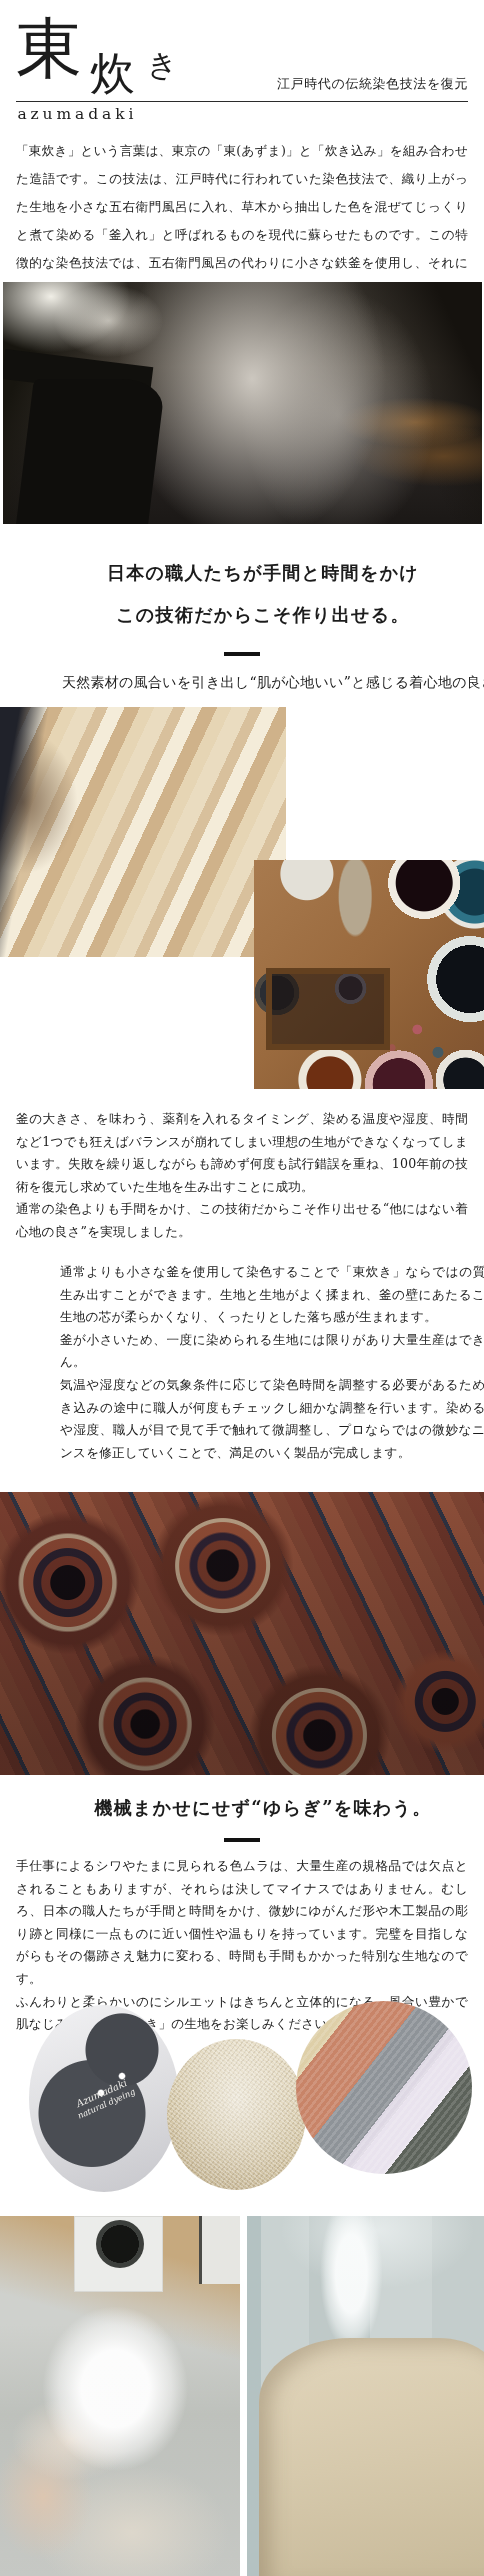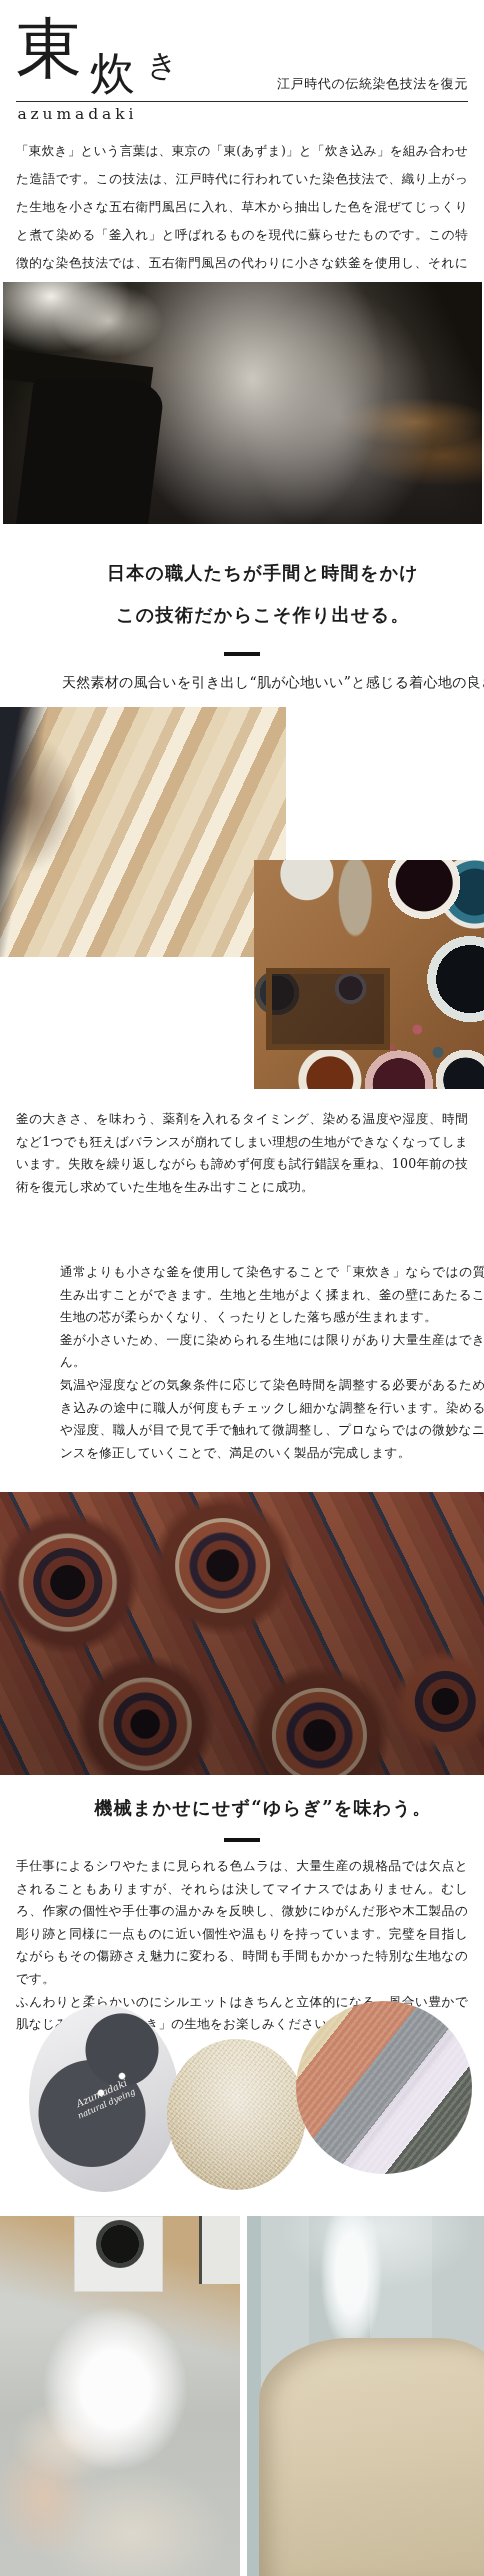--- a/index.html
+++ b/index.html
@@ -140,33 +140,34 @@
   <div class="divider" style="top:652px;"></div>
   <div class="sub-center" style="top:674px;padding-left:44px;">天然素材の風合いを引き出し“肌が心地いい”と感じる着心地の良さ。</div>
 
   <div class="photo ph-fabric"></div>
   <div class="photo ph-dye">
     <div class="dye-box"></div>
   </div>
 
   <div class="txt" style="top:1108px;">
     <p>釜の大きさ、を味わう、薬剤を入れるタイミング、染める温度や湿度、時間など1つでも狂えばバランスが崩れてしまい理想の生地ができなくなってしまいます。失敗を繰り返しながらも諦めず何度も試行錯誤を重ね、100年前の技術を復元し求めていた生地を生み出すことに成功。</p>
+    <p>通常の染色よりも手間をかけ、この技術だからこそ作り出せる“他にはない着心地の良さ”を実現しました。</p>
   </div>
   <div class="txt" style="top:1261px;margin-left:44px;">
     <p>通常よりも小さな釜を使用して染色することで「東炊き」ならではの質感を生み出すことができます。生地と生地がよく揉まれ、釜の壁にあたることで生地の芯が柔らかくなり、くったりとした落ち感が生まれます。</p>
     <p>釜が小さいため、一度に染められる生地には限りがあり大量生産はできません。</p>
     <p>気温や湿度などの気象条件に応じて染色時間を調整する必要があるため、炊き込みの途中に職人が何度もチェックし細かな調整を行います。染める温度や湿度、職人が目で見て手で触れて微調整し、プロならではの微妙なニュアンスを修正していくことで、満足のいく製品が完成します。</p>
   </div>
 
   <div class="photo ph-rolls"></div>
 
   <div class="h-center" style="top:1796px;">機械まかせにせず“ゆらぎ”を味わう。</div>
   <div class="divider" style="top:1838px;"></div>
   <div class="txt" style="top:1855px;">
-    <p>手仕事によるシワやたまに見られる色ムラは、大量生産の規格品では欠点とされることもありますが、それらは決してマイナスではありません。むしろ、作家の個性や手仕事の温かみを反映し、微妙にゆがんだ形や木工製品の彫り跡と同様に一点ものに近い個性や温もりを持っています。完璧を目指しながらもその傷跡さえ魅力に変わる、時間も手間もかかった特別な生地なのです。</p>
+    <p>手仕事によるシワやたまに見られる色ムラは、大量生産の規格品では欠点とされることもありますが、それらは決してマイナスではありません。むしろ、日本の職人たちが手間と時間をかけ、微妙にゆがんだ形や木工製品の彫り跡と同様に一点ものに近い個性や温もりを持っています。完璧を目指しながらもその傷跡さえ魅力に変わる、時間も手間もかかった特別な生地なのです。</p>
     <p>ふんわりと柔らかいのにシルエットはきちんと立体的になる、風合い豊かで肌なじみの良い「東炊き」の生地をお楽しみください。</p>
   </div>
 
   <div class="oval oval-tags">
     <span class="tag-text">
       <span class="t1">Azumadaki</span>
       <span class="t2">natural dyeing</span>
     </span>
   </div>
   <div class="oval oval-linen"></div>

